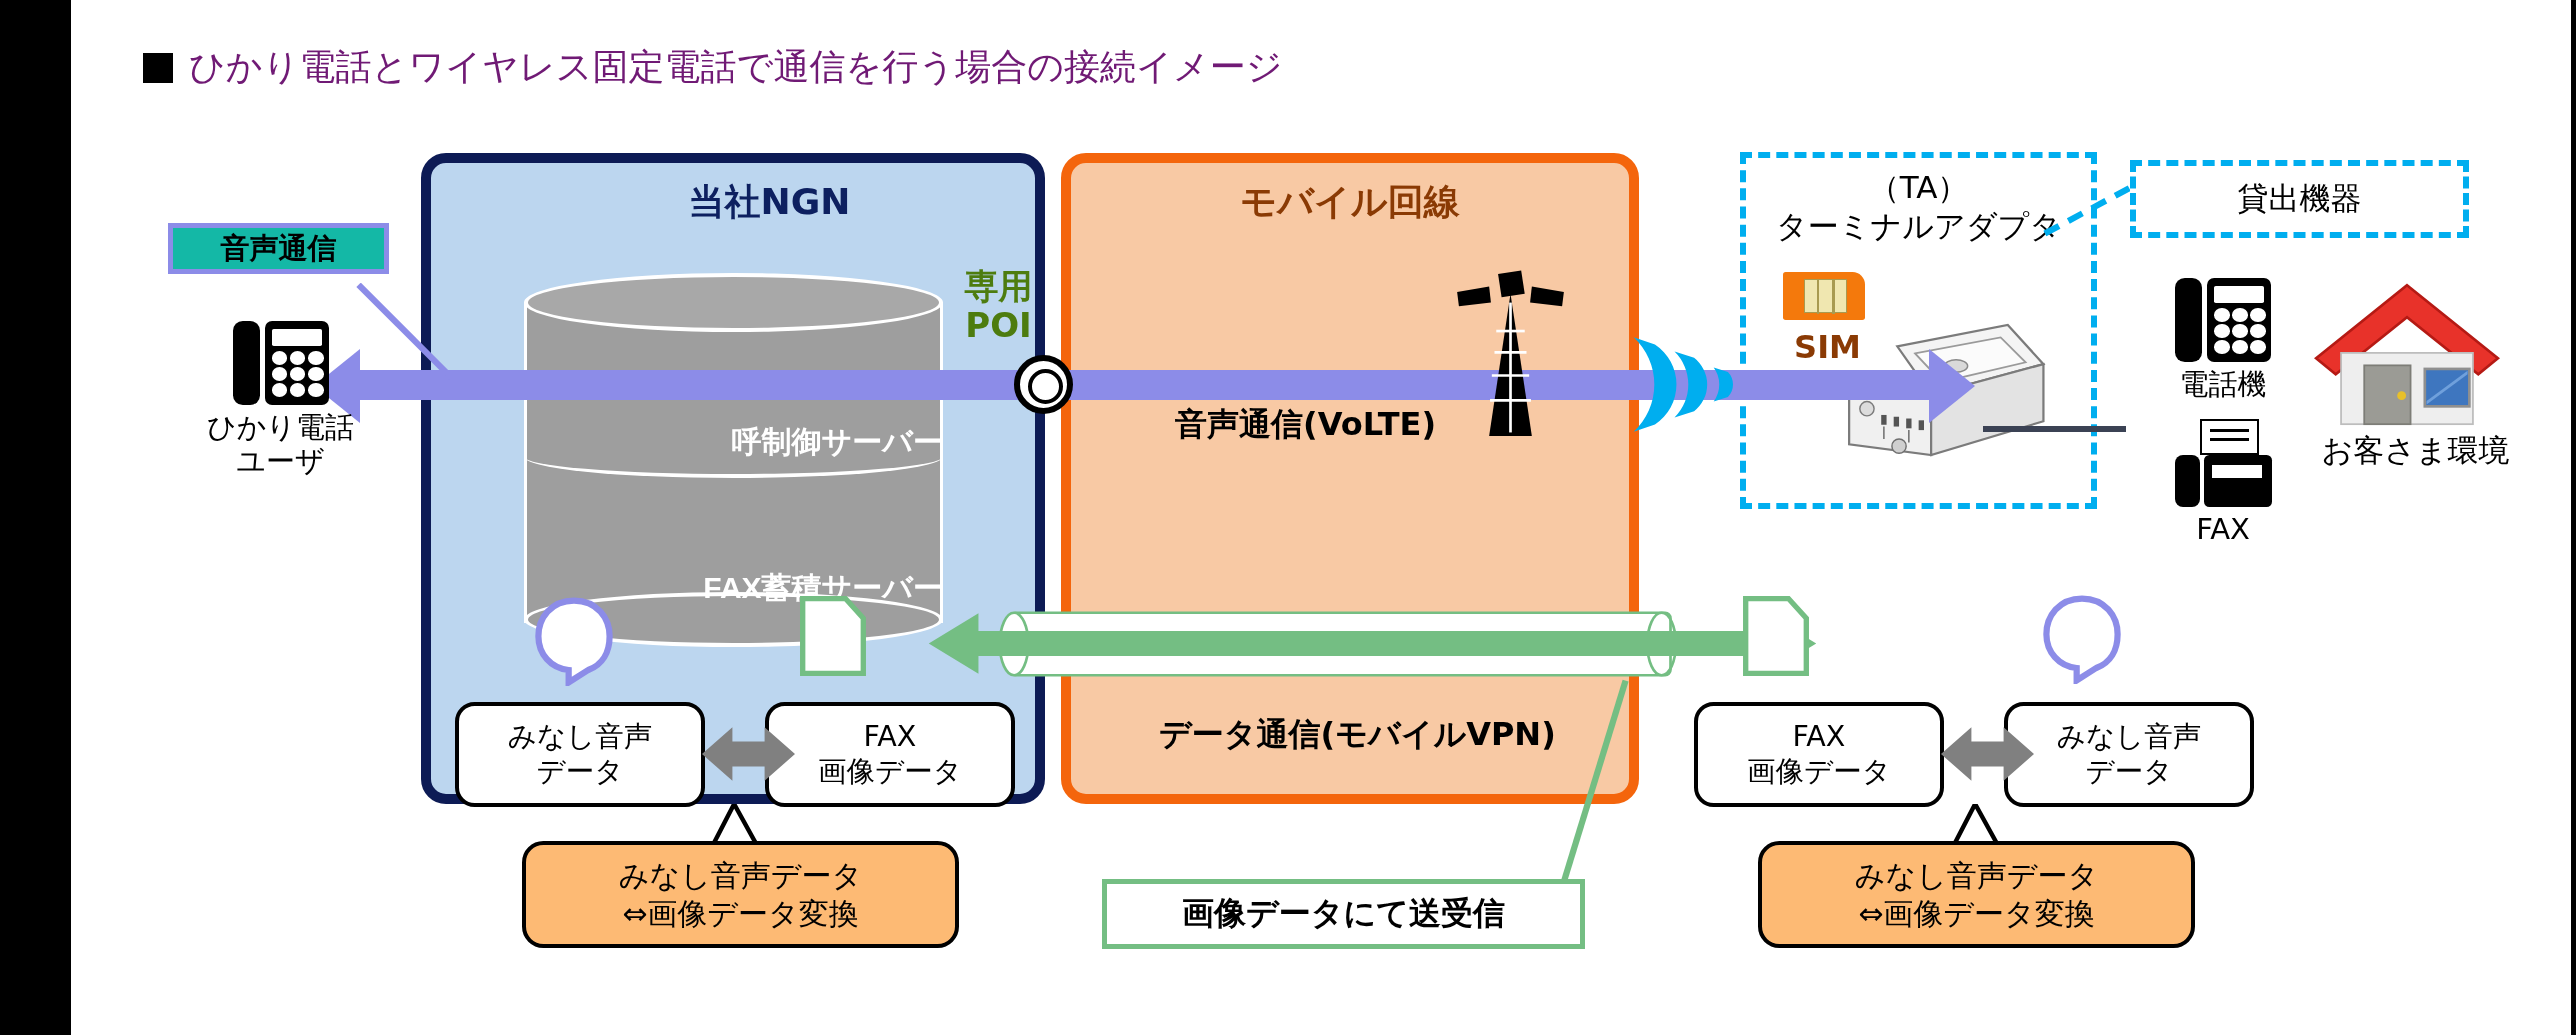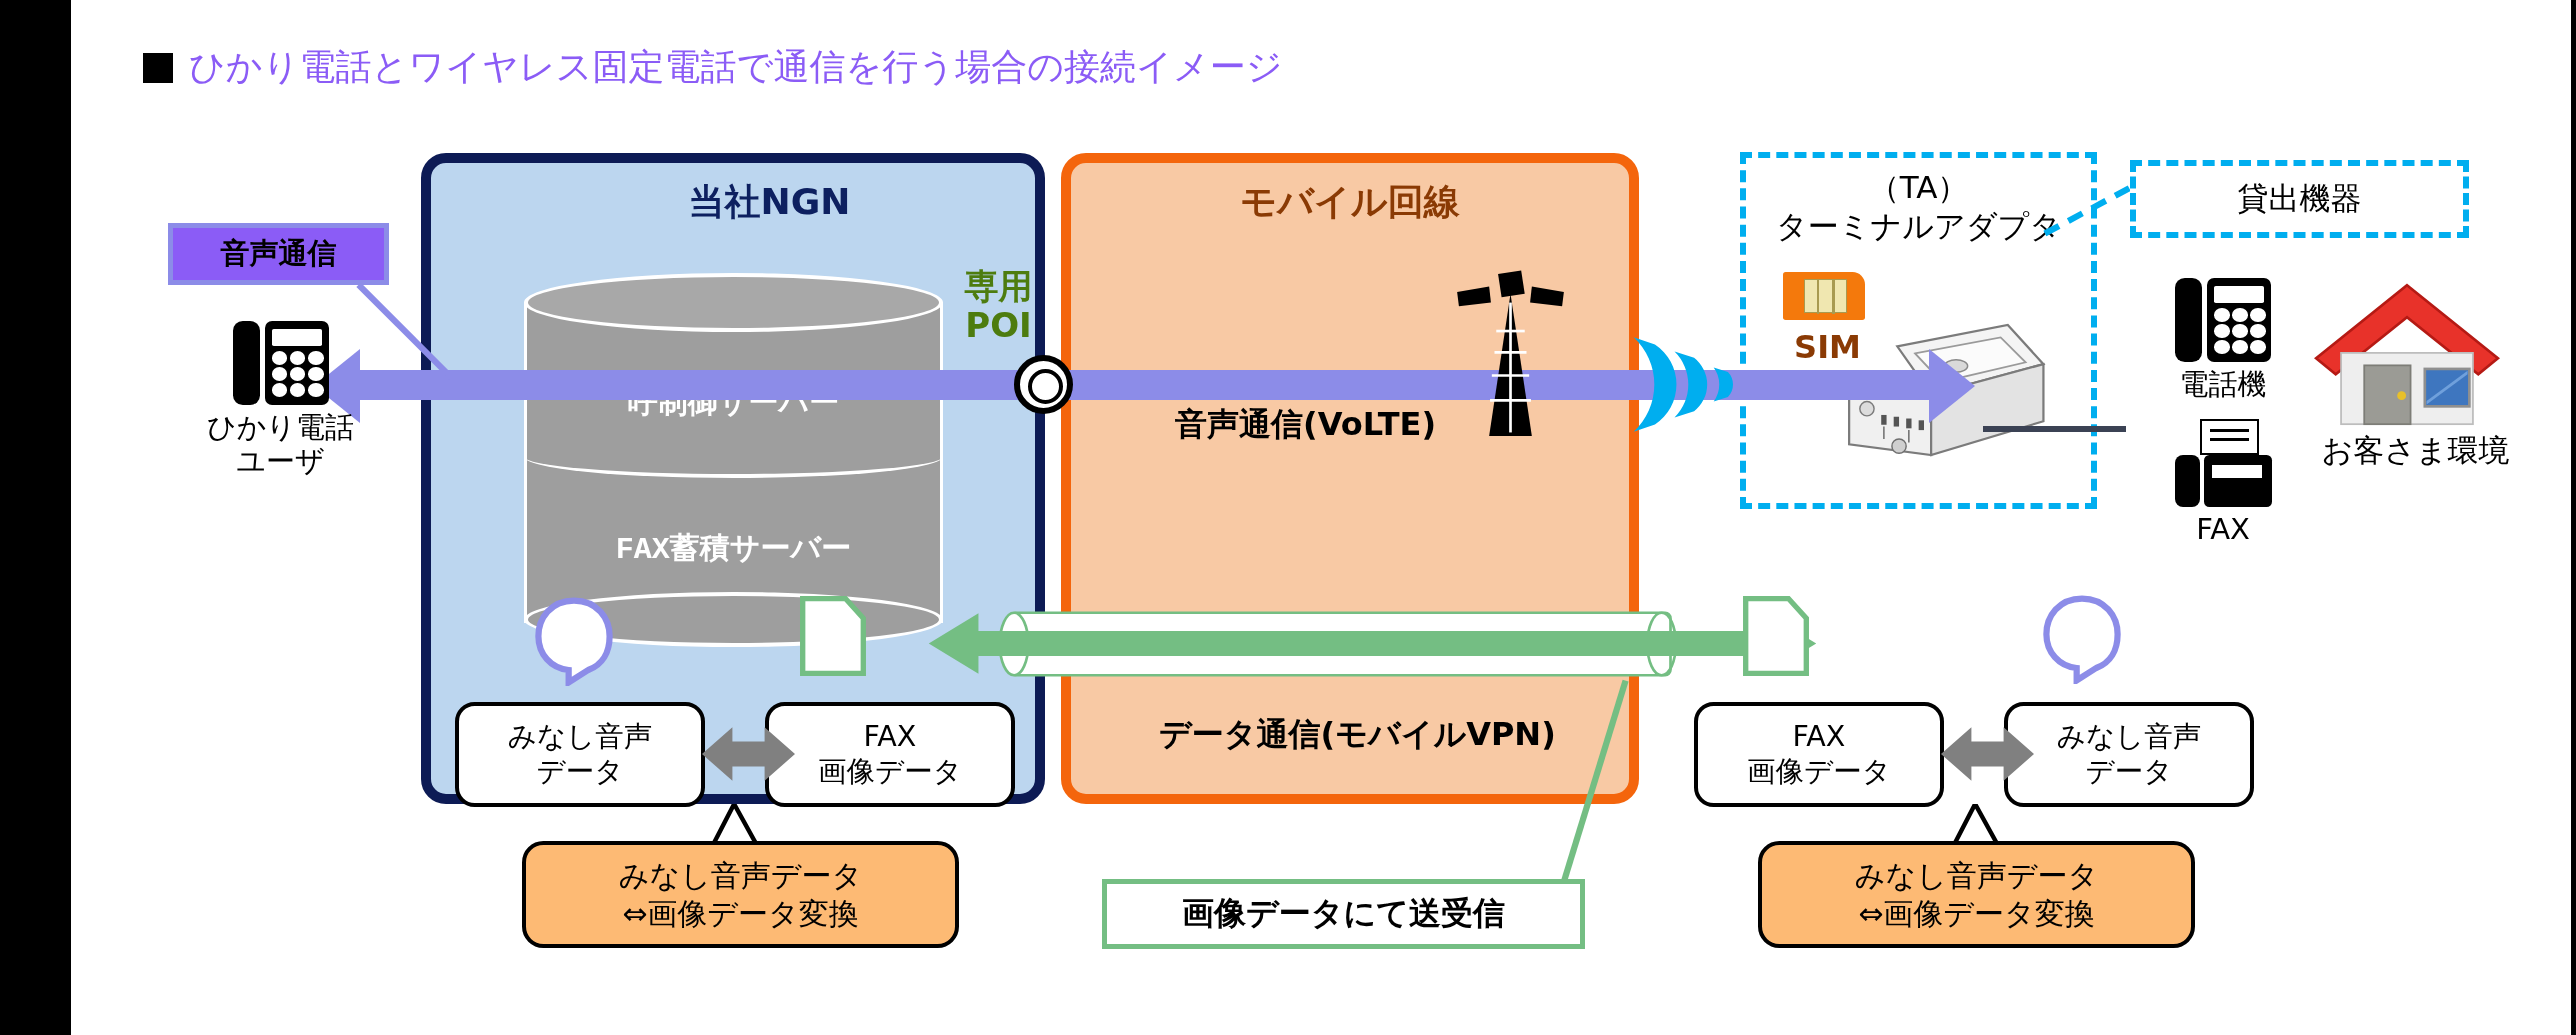--- a/index.html
+++ b/index.html
@@ -7,21 +7,21 @@
        font-family:"Liberation Sans","DejaVu Sans",sans-serif;color:#000;}
   #stage{position:absolute;left:0;top:0;width:2576px;height:1036px;background:#fff;}
 
   
   .left-band{position:absolute;left:0;top:0;width:71px;height:1036px;background:#000;}
   .right-band{position:absolute;left:2571px;top:0;width:5.3px;height:1036px;background:#000;}
 
   
   .title-row{position:absolute;left:143px;top:43px;display:flex;align-items:center;gap:16px;}
   .title-square{width:30px;height:30px;background:#000;}
-  .title-text{font-size:36px;font-weight:400;color:#8b5cf6;white-space:nowrap;
+  .title-text{font-size:36px;font-weight:400;color:#701a75;white-space:nowrap;
               font-family:"DejaVu Sans","Liberation Sans",sans-serif;}
 
   
   .ngn-box{position:absolute;left:421px;top:153px;width:624px;height:651px;
            background:#bcd6ef;border:10.7px solid #0d1b55;border-radius:25px;box-sizing:border-box;}
   .mobile-box{position:absolute;left:1061px;top:153px;width:578px;height:651px;
            background:#f8c9a4;border:10.7px solid #f4650c;border-radius:25px;box-sizing:border-box;}
   .ngn-title{position:absolute;left:421px;top:178px;width:697px;text-align:center;
       font-size:36px;font-weight:bold;color:#0d2060;font-family:"DejaVu Sans","Liberation Sans",sans-serif;}
   .mobile-title{position:absolute;left:1061px;top:178px;width:578px;text-align:center;
@@ -30,43 +30,43 @@
   
   .cyl{position:absolute;left:524px;top:273px;width:419px;height:374px;}
   .cyl-body{position:absolute;left:0;top:28.5px;width:419px;height:321px;background:#9e9e9e;
             border-left:3.6px solid #fff;border-right:3.6px solid #fff;box-sizing:border-box;}
   .cyl-top{position:absolute;left:0;top:0px;width:419px;height:59px;background:#a8a8a8;
            border-radius:50%/50%;border:4.5px solid #ffffff;box-sizing:border-box;}
   .cyl-bot{position:absolute;left:0;top:319px;width:419px;height:55px;background:#9e9e9e;
            border-radius:50%/50%;border:4.5px solid #ffffff;box-sizing:border-box;}
   .cyl-mid{position:absolute;left:0;top:162px;width:419px;height:43px;
            border-bottom:4.5px solid #ffffff;border-radius:50%/50%;box-sizing:border-box;}
-  .cyl-label{position:absolute;width:419px;text-align:center;color:#fff;font-weight:bold;
-      font-size:30px;font-family:Liberation Mono, monospace;z-index:6;}
+  .cyl-label{position:absolute;width:419px;text-align:right;color:#fff;font-weight:bold;
+      font-size:30px;font-family:Liberation Sans, sans-serif;z-index:6;margin-top:40px;}
 
   
   .poi-text{position:absolute;left:945px;top:267px;width:107px;text-align:center;
      font-size:34px;font-weight:bold;color:#4d7c0f;line-height:1.15;
      font-family:"DejaVu Sans","Liberation Sans",sans-serif;z-index:14;}
   .poi-ring{position:absolute;left:1014px;top:355px;width:59px;height:59px;border-radius:50%;
      background:#fff;border:6.2px solid #000;box-sizing:border-box;z-index:16;}
   .poi-ring::after{content:"";position:absolute;left:8px;top:8px;width:27px;height:27px;
      border-radius:50%;border:4.5px solid #000;}
 
   
   .voice-bar{position:absolute;left:314px;top:370px;height:30px;background:#8c8ce8;z-index:10;}
   .voice-head-left{position:absolute;top:349px;width:0;height:0;
      border-top:37px solid transparent;border-bottom:37px solid transparent;
      border-right:46px solid #8c8ce8;z-index:10;}
   .voice-head-right{position:absolute;top:349px;width:0;height:0;
      border-top:37px solid transparent;border-bottom:37px solid transparent;
      border-left:46px solid #8c8ce8;z-index:10;}
 
   
-  .voice-callout{position:absolute;left:168px;top:223px;width:221px;height:62px;background:#8b5cf6;
+  .voice-callout{position:absolute;left:168px;top:223px;width:221px;height:51px;background:#14b8a6;
      border:5.3px solid #8c8ce8;box-sizing:border-box;display:flex;align-items:center;justify-content:center;
      font-size:29px;font-weight:bold;z-index:20;font-family:"DejaVu Sans","Liberation Sans",sans-serif;}
   .voice-leader{position:absolute;left:355px;top:283px;width:100px;height:100px;z-index:19;}
 
   
   .phone-ico{position:relative;width:96px;height:87px;}
   .phone-ico .hand{position:absolute;left:0;top:1.8px;width:27px;height:84px;background:#000;border-radius:9.8px;}
   .phone-ico .body{position:absolute;left:32px;top:1.8px;width:64px;height:84px;background:#000;border-radius:7.1px;}
   .phone-ico .screen{position:absolute;left:39px;top:9.8px;width:50px;height:17px;background:#fff;border-radius:1.8px;}
   .phone-ico .keys{position:absolute;left:39px;top:32px;width:52px;height:46px;

